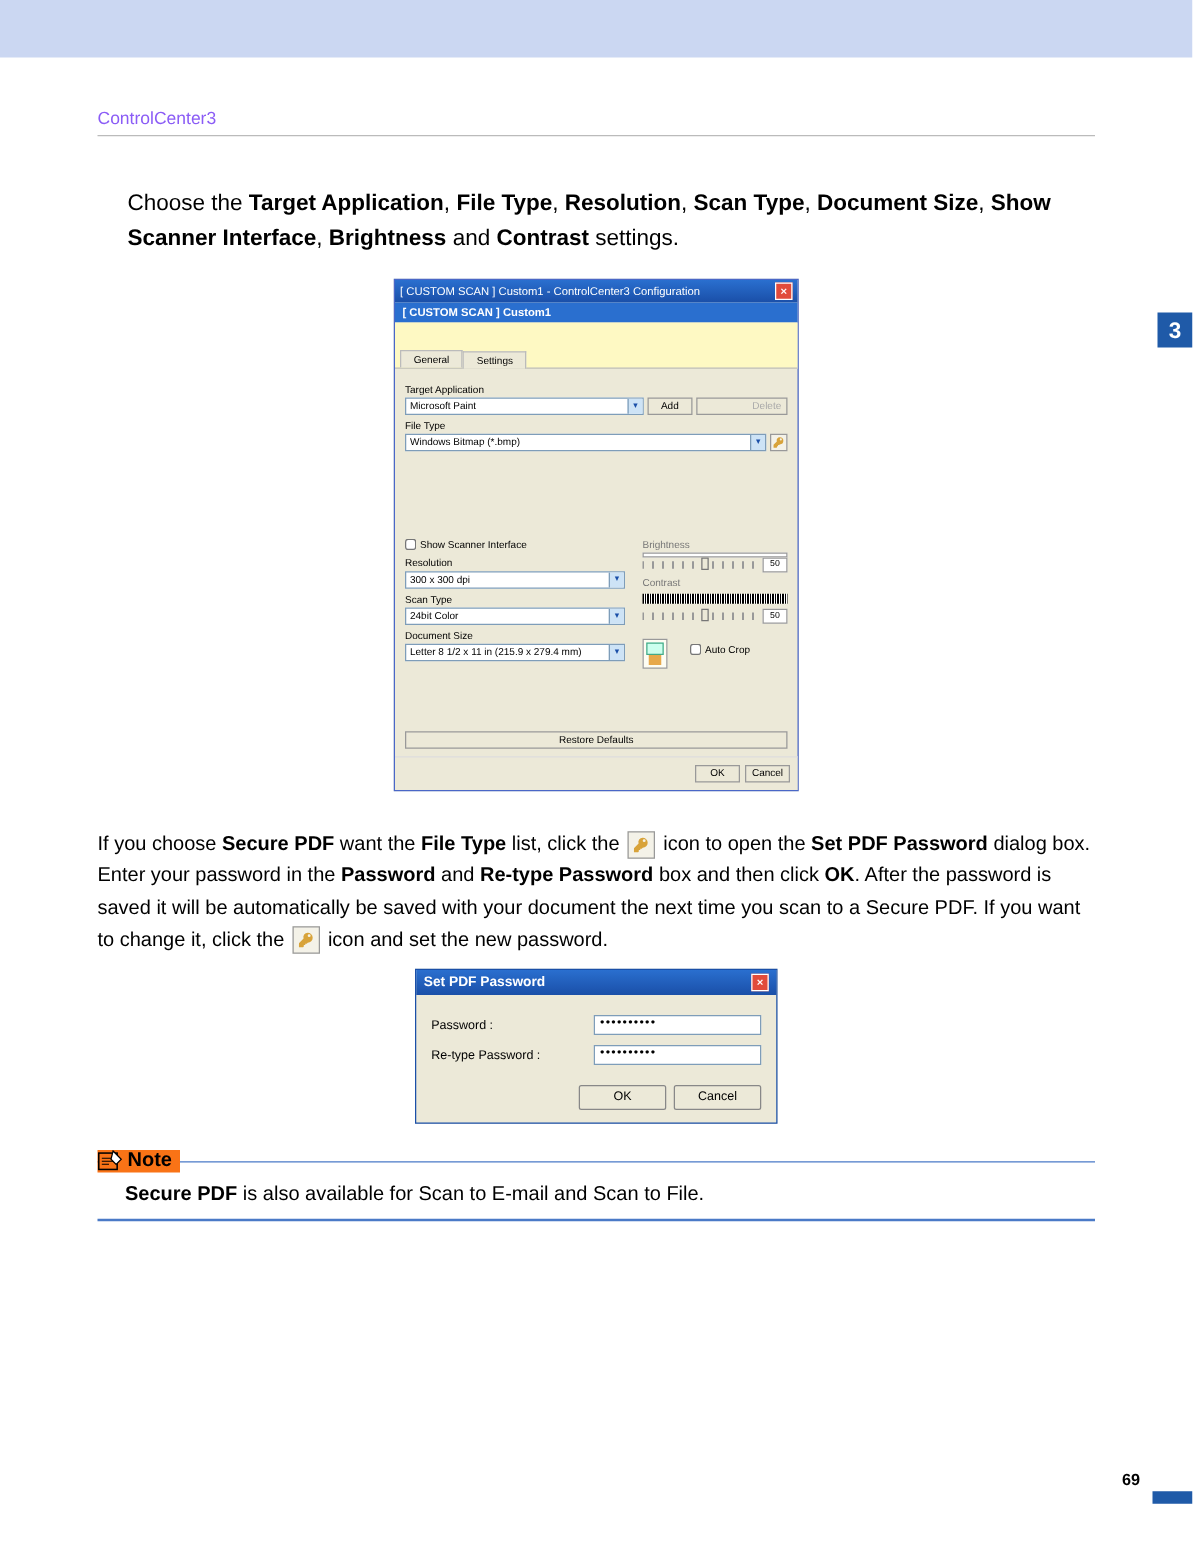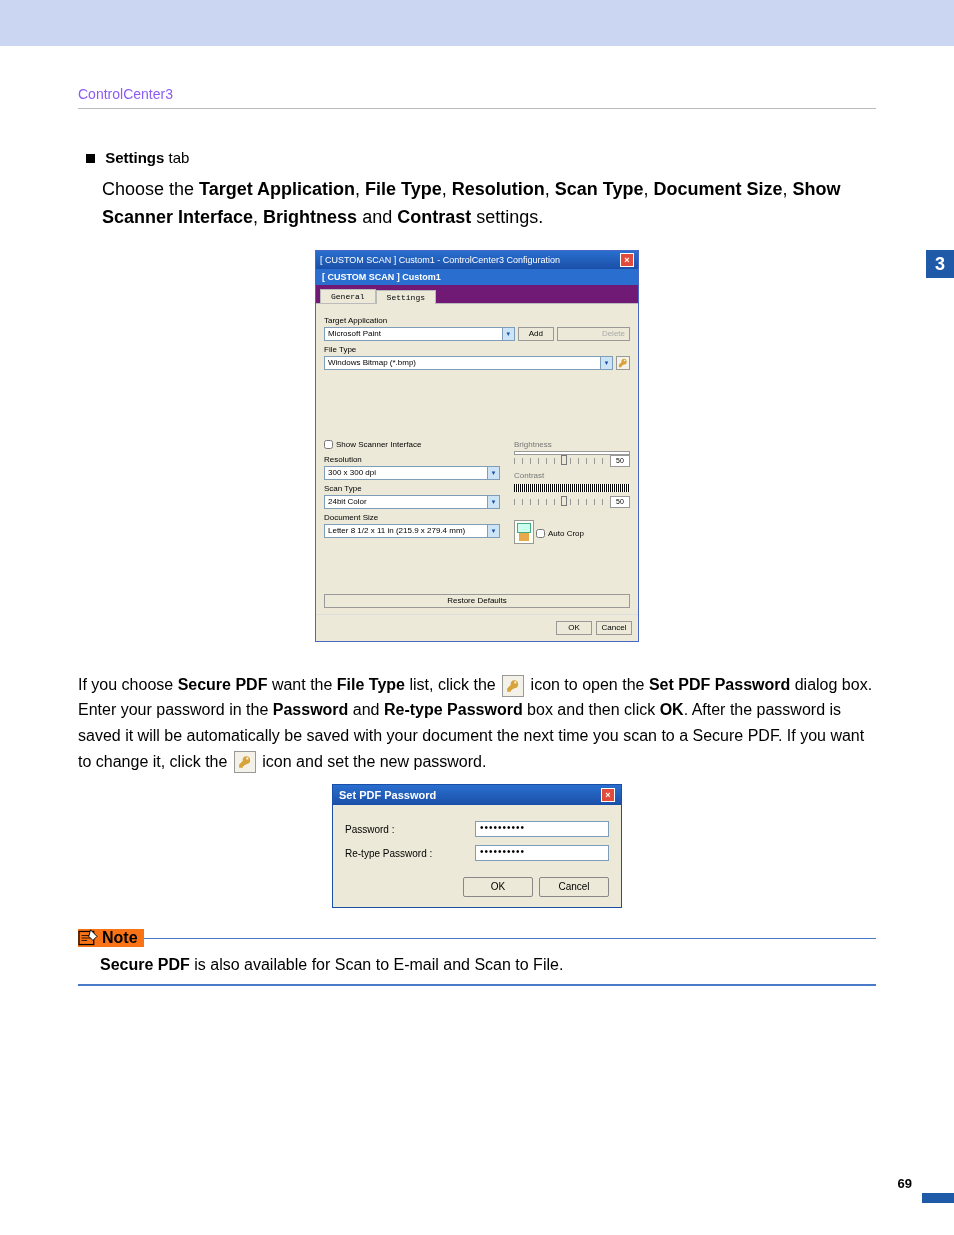--- a/index.html
+++ b/index.html
@@ -91,24 +91,23 @@
   }
   .subtitle {
     background: #2a6fcf;
     color: #fff;
     font-size: 9px;
     font-weight: bold;
     padding: 3px 6px;
   }
   .tabs {
     display: flex;
-    padding: 4px 4px 0 4px;
+    padding: 22px 4px 0 4px;
     border-bottom: 1px solid #bbb;
-    background: #701a75;
-    font-family: Liberation Mono, monospace;
+    background: #fef9c3;
   }
   .tab {
     border: 1px solid #bbb;
     border-bottom: none;
     padding: 2px 10px;
     font-size: 8px;
     background: #ece9d8;
     margin-right: 0;
     position: relative;
   }
@@ -206,22 +205,22 @@
     background: #fff;
     font-size: 7px;
     text-align: center;
     line-height: 10px;
     display: inline-block;
     vertical-align: top;
     margin-left: 3px;
   }
   .auto-crop-row {
     display: flex;
-    align-items: flex-end;
-    gap: 2px;
+    align-items: center;
+    gap: 18px;
     margin-top: 12px;
   }
   .autocrop-icon {
     width: 20px;
     height: 24px;
     border: 1px solid #999;
     background: #fdfdf3;
     position: relative;
   }
   .autocrop-icon::before {
@@ -368,24 +367,20 @@
 </head>
 <body>
 
 <div class="top-banner"></div>
 <div class="side-tab">3</div>
 
 <div class="content">
   <div class="breadcrumb">ControlCenter3</div>
   <hr class="hr-top">
 
-  <div class="section-title">
-    <span class="section-bullet"></span>
-    <b>Settings</b><span> tab</span>
-  </div>
 
   <div class="body-text">
     <span>Choose the </span><b>Target Application</b><span>, </span><b>File Type</b><span>, </span><b>Resolution</b><span>, </span><b>Scan Type</b><span>, </span><b>Document Size</b><span>, </span><b>Show Scanner Interface</b><span>, </span><b>Brightness</b><span> and </span><b>Contrast</b><span> settings.</span>
   </div>
 
   <div class="dialog-img">
     <div class="titlebar">
       <span>[ CUSTOM SCAN ]   Custom1 - ControlCenter3 Configuration</span>
       <span class="closebtn">×</span>
     </div>

